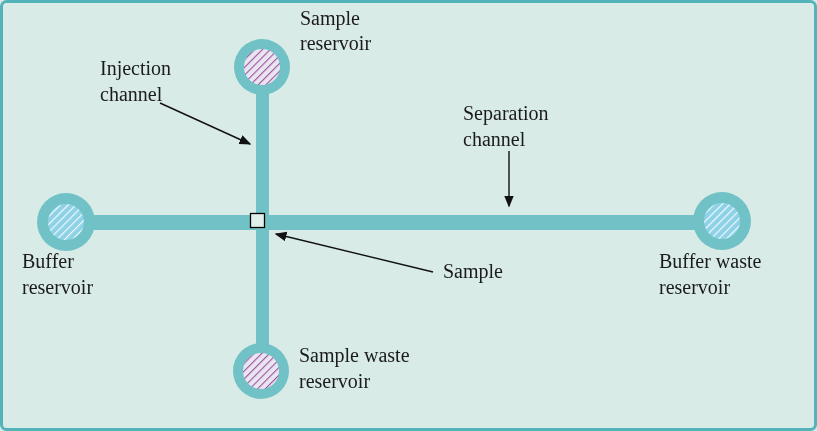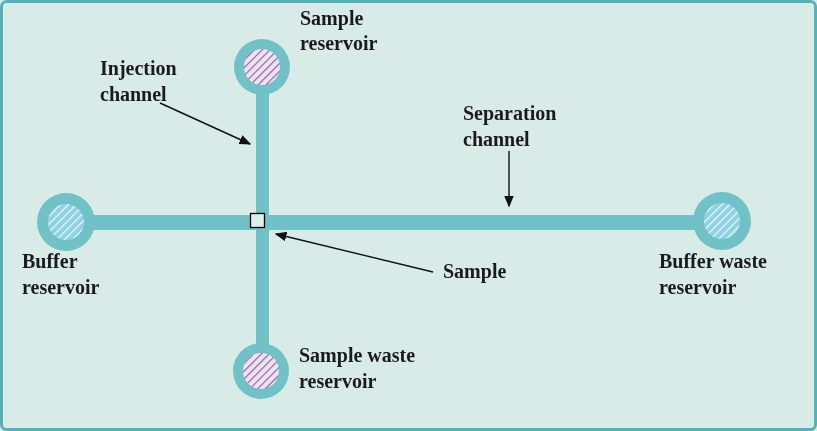--- a/index.html
+++ b/index.html
@@ -5,21 +5,20 @@
   html, body {
     margin: 0;
     padding: 0;
     background: #ffffff;
   }
   .figure {
     position: relative;
     width: 817px;
     height: 431px;
     font-family: "Liberation Serif", serif;
-    font-weight: bold;
   }
   svg {
     display: block;
     width: 817px;
     height: 431px;
   }
   text {
     font-family: "Liberation Serif", serif;
     font-size: 20px;
     fill: #1b1b1b;

